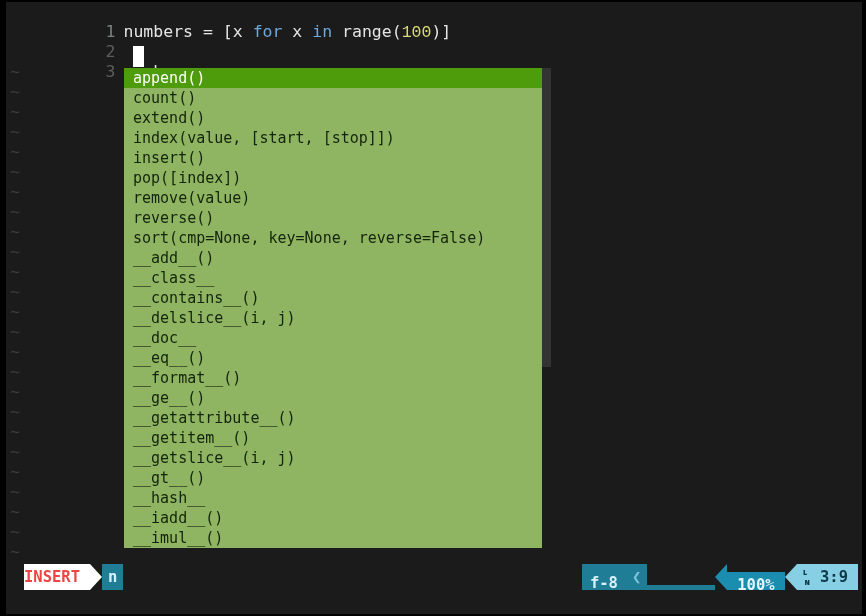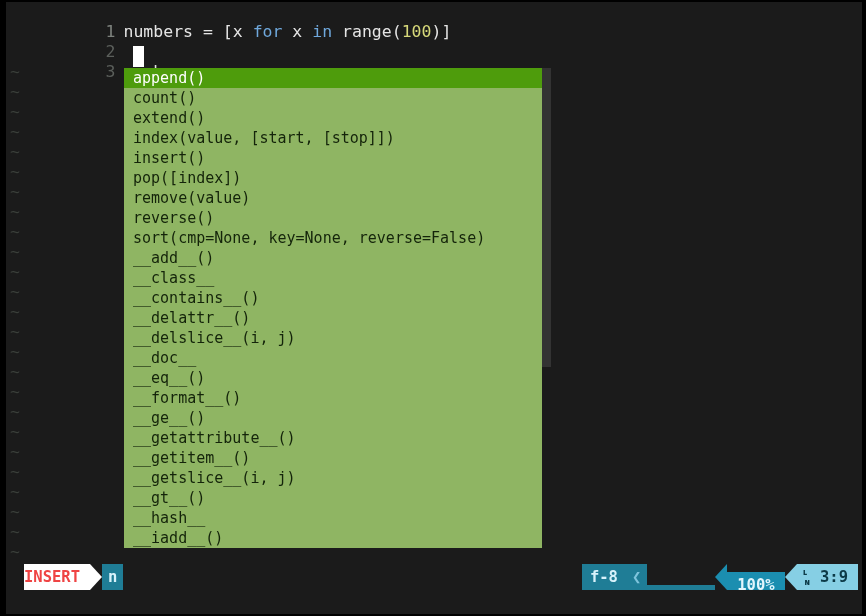--- a/index.html
+++ b/index.html
@@ -52,21 +52,21 @@
     width: 38px;
     text-align: right;
     color: #5b5f5b;
     background: #1b1b1b;
     padding-right: 8px;
     box-sizing: border-box;
   }
   .lnum.cur { color: #7d827d; }
   .ctext { color: #e5e5e5; text-align: center; }
   .kw  { color: #6fa8dc; }
-  .num { color: #d7d97a; }
+  .num { color: #d7d97a; font-family: Liberation Mono, monospace; }
   .tilde-line {
     height: 20px;
     line-height: 20px;
     font-size: 16.5px;
   }
   .tilde {
     display: inline-block;
     width: 38px;
     text-align: left;
     padding-left: 4px;
@@ -154,21 +154,21 @@
   #status-right {
     position: absolute;
     right: 4px;
     top: 0;
     height: 26px;
     white-space: nowrap;
   }
   .seg-enc {
     background: #1f7d96;
     color: #d8f2fb;
-    padding: 0 8px;
+    padding: 6px 8px;
   }
   .sep-thin {
     display: inline-block;
     color: #7ec4dc;
     background: #1f7d96;
     padding: 0 6px;
     height: 26px;
     font-weight: normal;
   }
   .seg-ft {
@@ -290,32 +290,32 @@
         <div class="pmenu-item">extend()</div>
         <div class="pmenu-item">index(value, [start, [stop]])</div>
         <div class="pmenu-item">insert()</div>
         <div class="pmenu-item">pop([index])</div>
         <div class="pmenu-item">remove(value)</div>
         <div class="pmenu-item">reverse()</div>
         <div class="pmenu-item">sort(cmp=None, key=None, reverse=False)</div>
         <div class="pmenu-item">__add__()</div>
         <div class="pmenu-item">__class__</div>
         <div class="pmenu-item">__contains__()</div>
-        <div class="pmenu-item">__delattr__()</div>
         <div class="pmenu-item">__delslice__(i, j)</div>
         <div class="pmenu-item">__doc__</div>
         <div class="pmenu-item">__eq__()</div>
         <div class="pmenu-item">__format__()</div>
         <div class="pmenu-item">__ge__()</div>
         <div class="pmenu-item">__getattribute__()</div>
         <div class="pmenu-item">__getitem__()</div>
         <div class="pmenu-item">__getslice__(i, j)</div>
         <div class="pmenu-item">__gt__()</div>
         <div class="pmenu-item">__hash__</div>
         <div class="pmenu-item">__iadd__()</div>
+        <div class="pmenu-item">__imul__()</div>
       </div>
     <div id="pscrollbar"></div>
 
     <div id="statusline">
       <span class="seg seg-mode">INSERT</span><span class="arrow arrow-white-teal"></span><span class="seg seg-file">n</span>
 
       <span id="status-right">
         <span class="seg seg-enc">f-8</span><span class="seg sep-thin">❮</span><span class="seg seg-ft">python</span><span class="arrow-left-dark"></span><span class="seg seg-pct">100%</span><span class="arrow-left-light"></span><span class="seg seg-pos"><span class="lnicon"><i>ʟ</i><i>ɴ</i></span><span>3:9</span></span>
       </span>
     </div>

